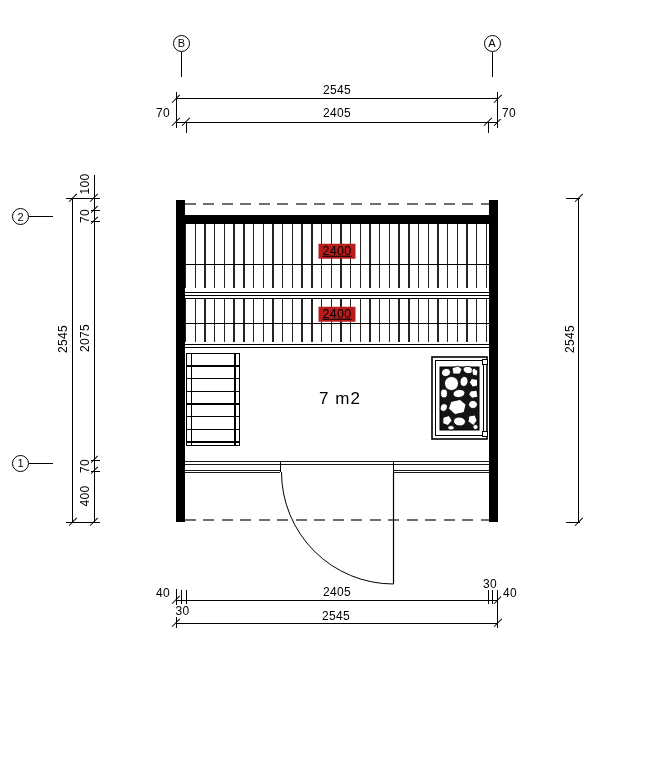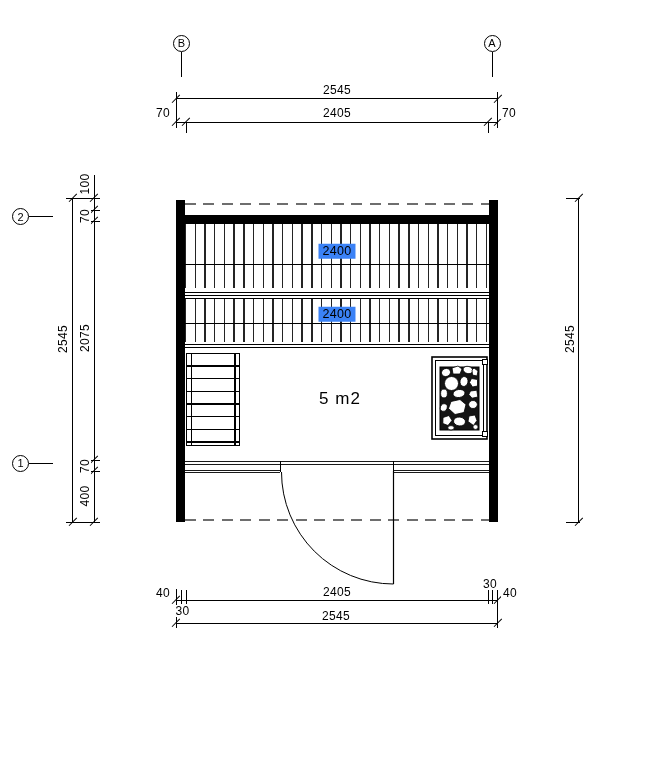--- a/index.html
+++ b/index.html
@@ -13,22 +13,22 @@
          transform:translate(-50%,-50%) rotate(-45deg);}
   .dim-label{position:absolute;font-size:12px;line-height:1;white-space:nowrap;
              background:#fff;padding:0 2px;transform:translate(-50%,-50%);letter-spacing:.3px;}
   .dim-label.v{transform:translate(-50%,-50%) rotate(-90deg);}
   .grid-circle{position:absolute;width:17px;height:17px;border:1.3px solid #000;border-radius:50%;
                display:flex;align-items:center;justify-content:center;font-size:11px;background:#fff;box-sizing:border-box;}
   .dashed{position:absolute;height:2.2px;
           background:repeating-linear-gradient(90deg,#6e6e6e 0 11px,transparent 11px 18.5px);}
   .bench{position:absolute;background:repeating-linear-gradient(90deg,#242424 0 1.4px,#ffffff 1.4px 9.7px);
          border-top:1px solid #000;box-sizing:border-box;}
-  .bench-label{position:absolute;font-size:12.5px;line-height:1;background:#3b82f6;padding:1px 4px;
-               transform:translate(-50%,-50%);letter-spacing:.3px;}
+  .bench-label{position:absolute;font-size:12.5px;line-height:1;background:#b91c1c;padding:1px 4px;
+               transform:translate(-50%,-50%);letter-spacing:.3px;text-decoration:underline;}
   .steps{position:absolute;left:186px;top:353px;width:54px;height:93px;border:1.6px solid #000;
          box-sizing:border-box;background:repeating-linear-gradient(180deg,#fff 0 11.2px,#000 11.2px 12.7px);}
   .steps .rail-l,.steps .rail-r{position:absolute;top:0;bottom:0;width:1.4px;background:#000;}
   .steps .rail-l{left:3.5px;} .steps .rail-r{right:3.5px;}
   .bracket{position:absolute;width:6.5px;height:6.5px;background:#fff;border:1.2px solid #000;box-sizing:border-box;}
   .area-label{position:absolute;font-size:17px;letter-spacing:1px;transform:translate(-50%,-50%);}
   svg{position:absolute;}
 </style>
 </head>
 <body>
@@ -128,21 +128,21 @@
   <div class="hline" style="left:185px;top:264px;width:303.5px"></div>
   <div class="hline" style="left:185px;top:292px;width:303.5px"></div>
   <div class="hline" style="left:185px;top:295px;width:303.5px"></div>
   <div class="bench" style="left:185px;top:297.5px;width:303.5px;height:44.5px"></div>
   <div class="hline" style="left:185px;top:322.5px;width:303.5px"></div>
   <div class="hline" style="left:185px;top:344px;width:303.5px"></div>
   <div class="hline" style="left:185px;top:346.5px;width:303.5px"></div>
   <div class="bench-label" style="left:337px;top:251px">2400</div>
   <div class="bench-label" style="left:337px;top:314px">2400</div>
 
-  <div class="area-label" style="left:340px;top:399px">5 m2</div>
+  <div class="area-label" style="left:340px;top:399px">7 m2</div>
 
   <div class="steps">
     <div class="rail-l"></div>
     <div class="rail-r"></div>
   </div>
 
   <svg style="left:431px;top:355px" width="58" height="86" viewBox="0 0 58 86">
     <rect x="1" y="2" width="55" height="82" fill="#fff" stroke="#000" stroke-width="1.6"></rect>
     <rect x="4.5" y="5.5" width="48" height="75" fill="#fff" stroke="#000" stroke-width="1"></rect>
     <rect x="9" y="12" width="39" height="63" fill="#141414" stroke="#000" stroke-width="1"></rect>

